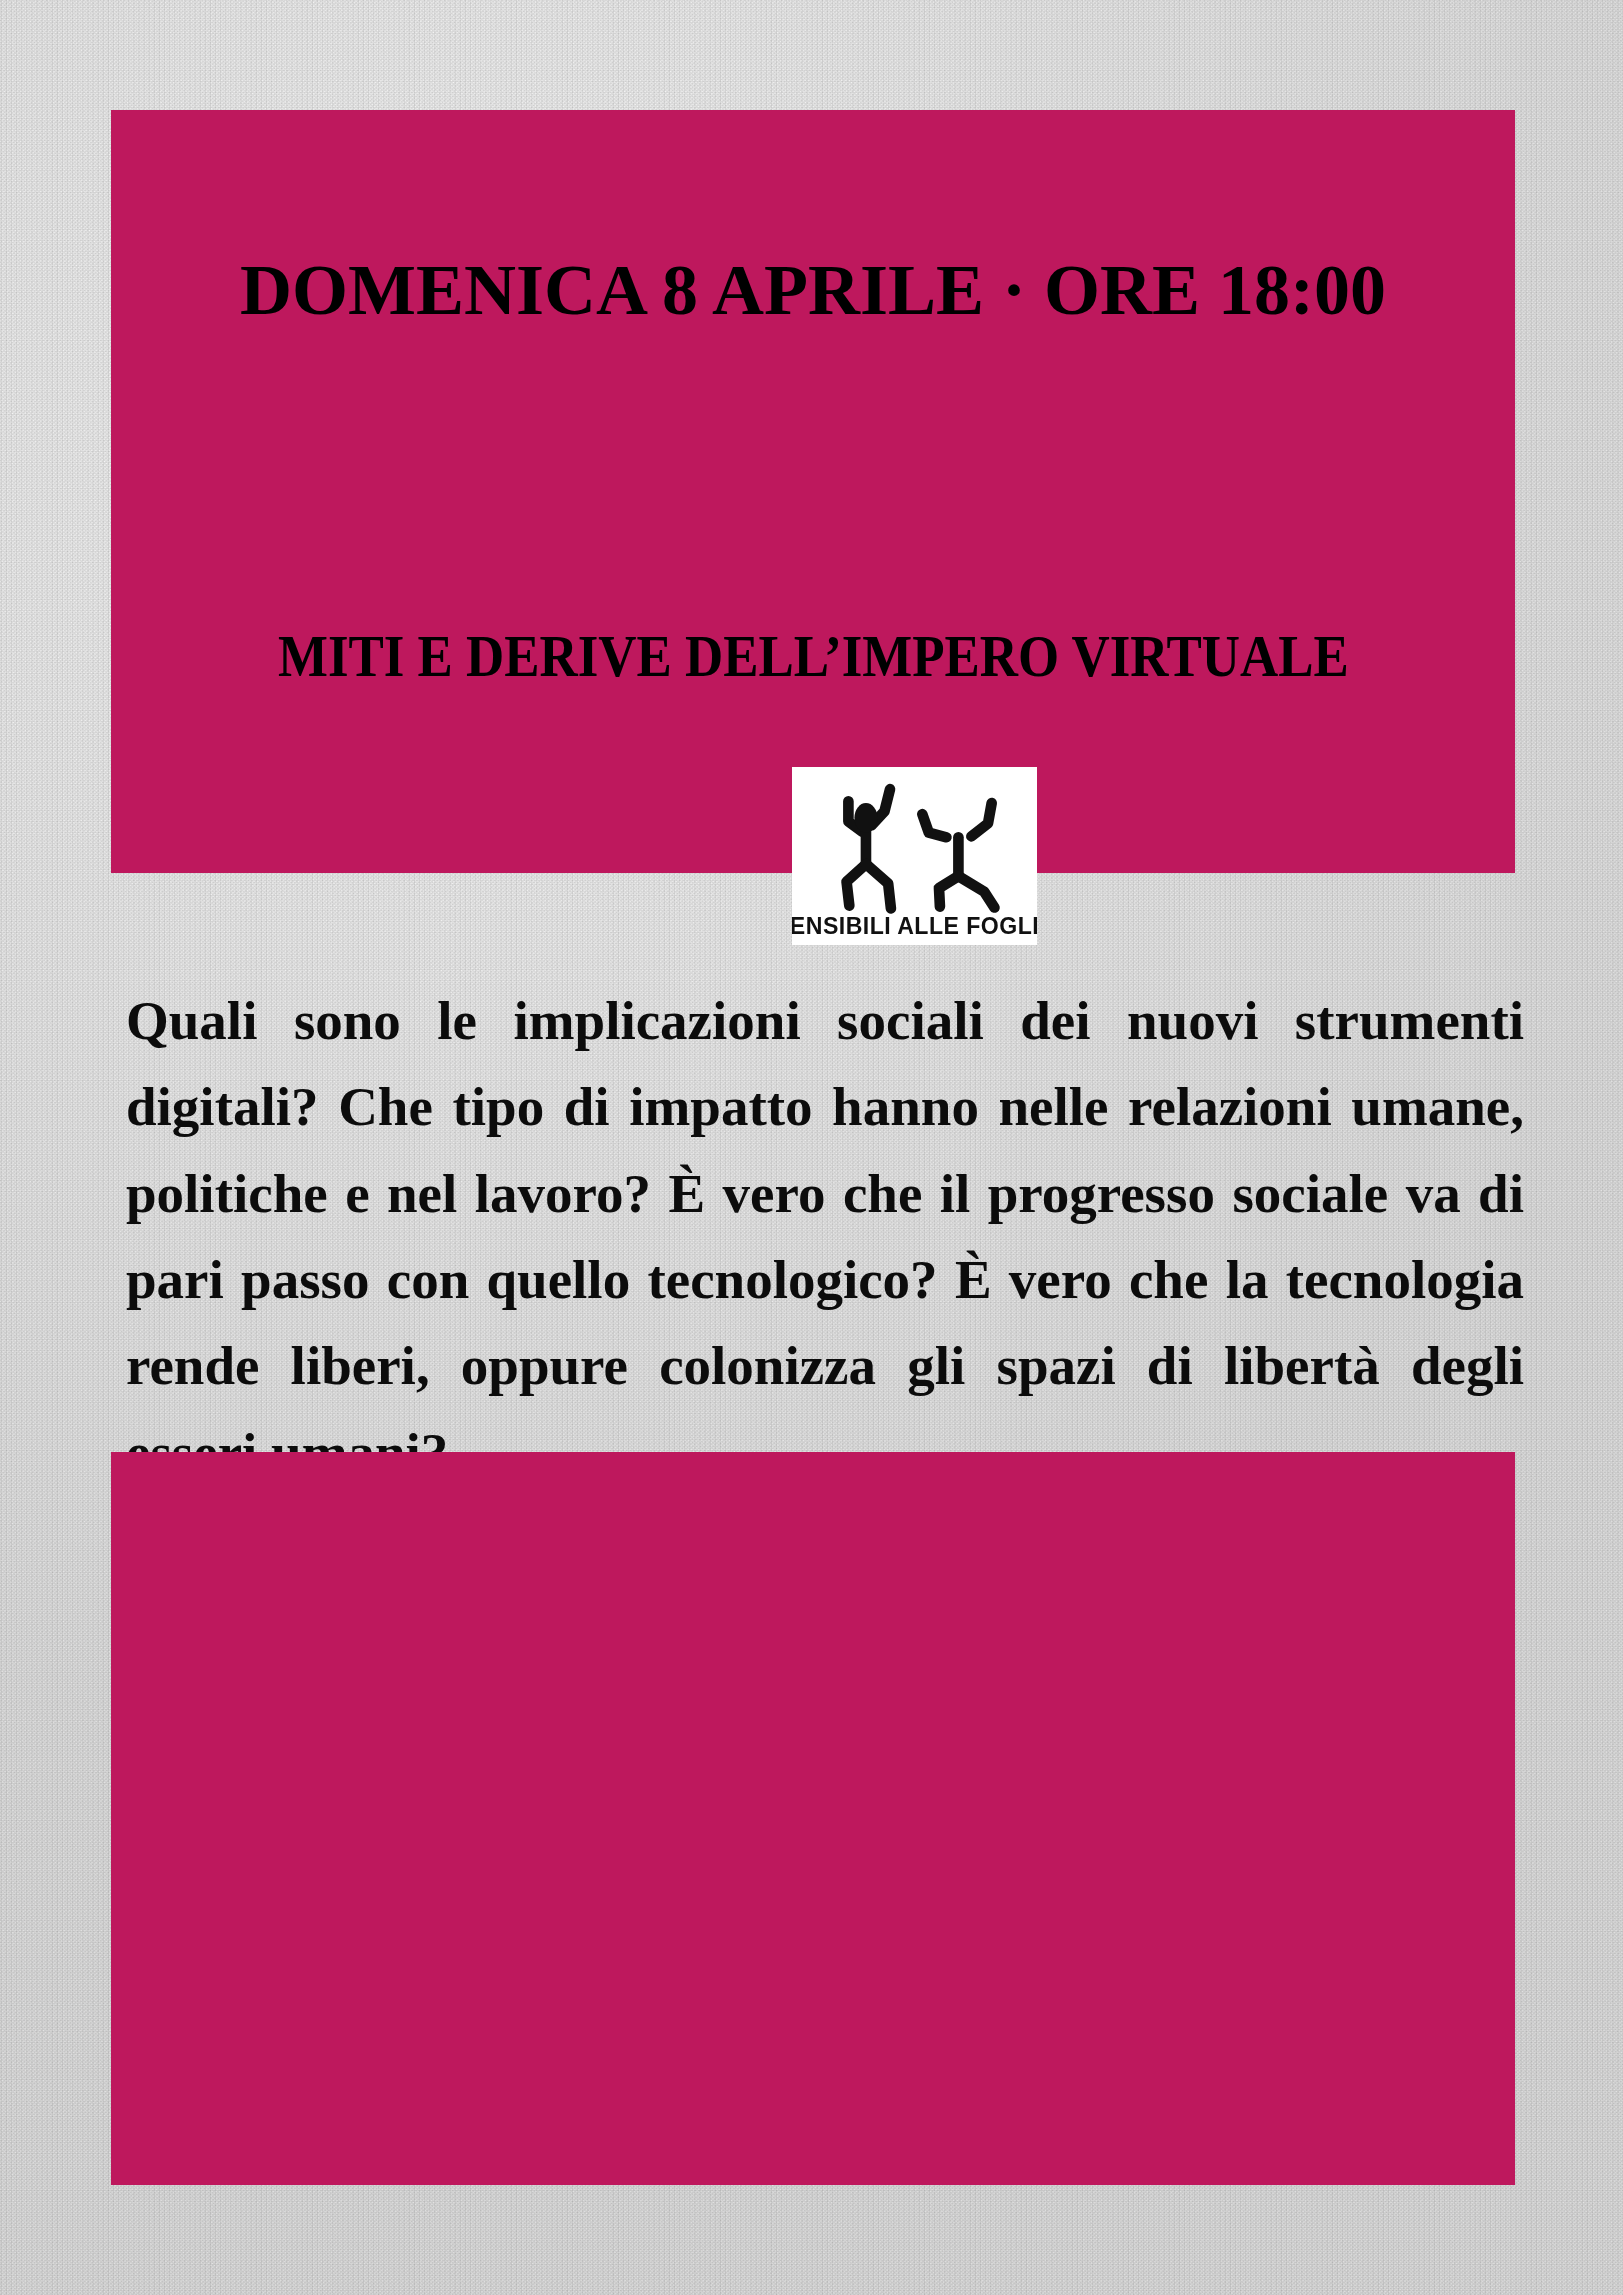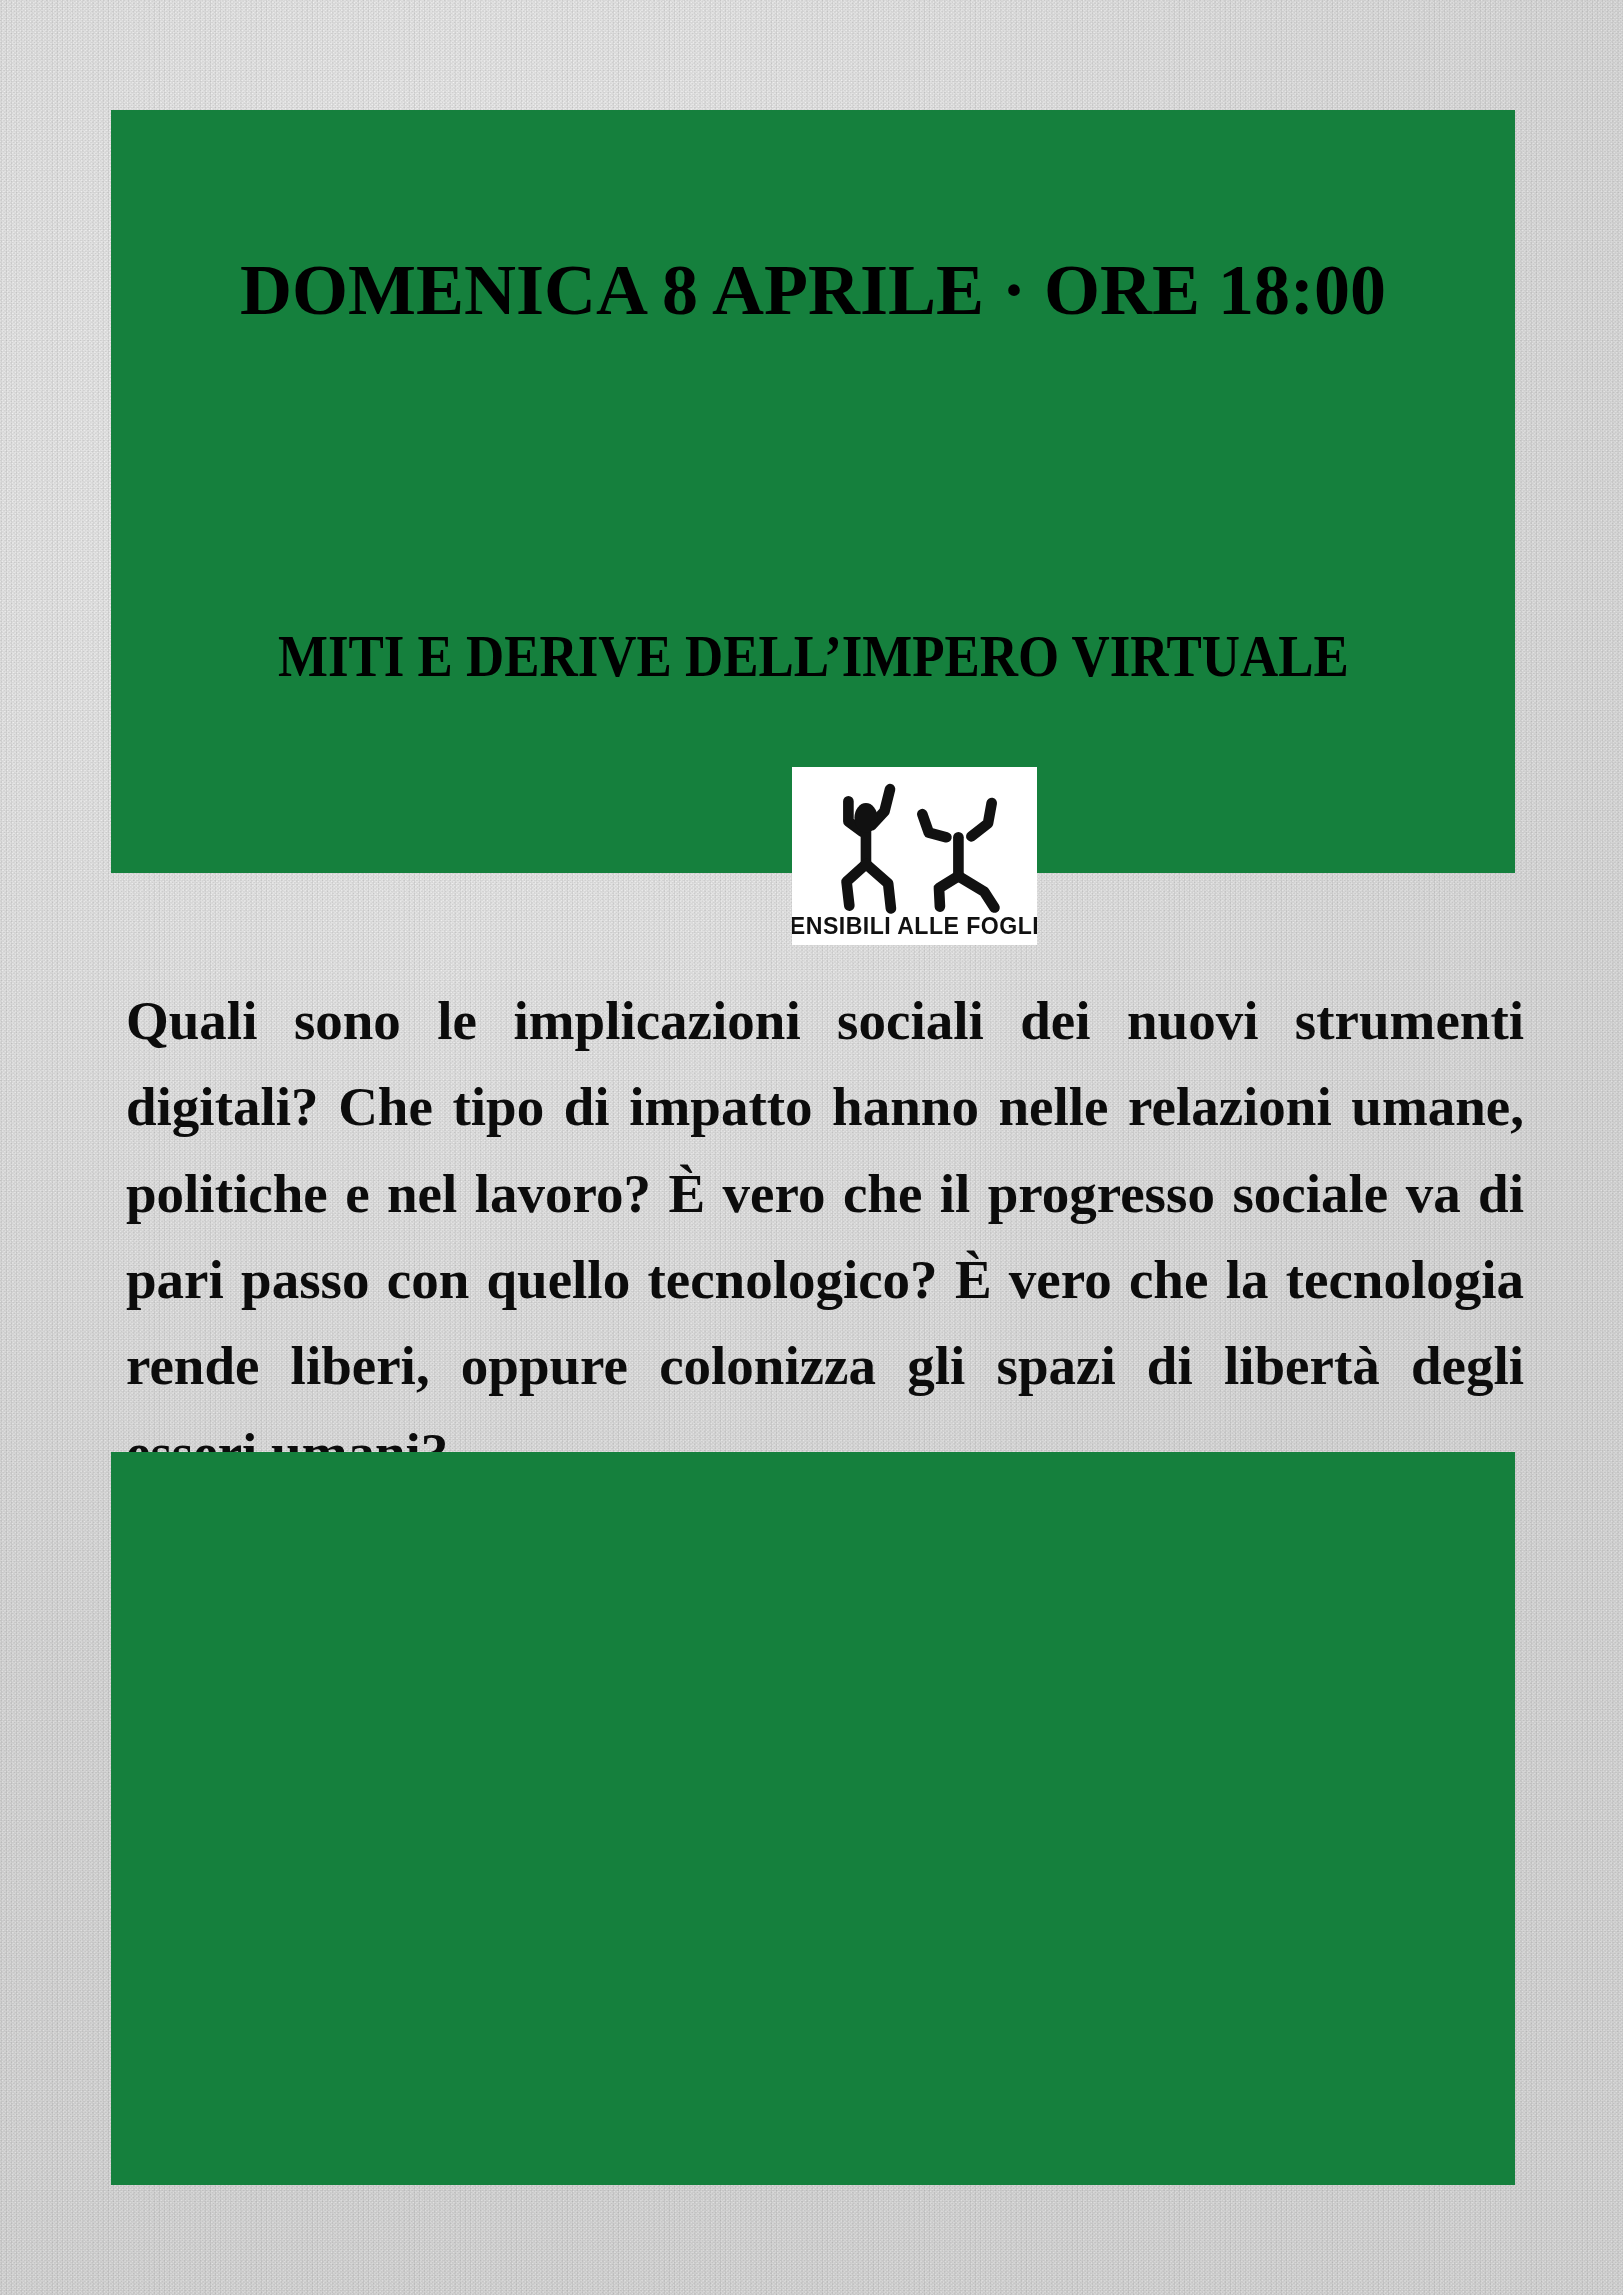--- a/index.html
+++ b/index.html
@@ -31,21 +31,21 @@
   }
 
   .poster {
     position: absolute;
     inset: 0;
   }
 
   
   .green-panel {
     position: absolute;
-    background: #15803d;
+    background: #be185d;
     box-sizing: border-box;
   }
   #panel-top    { left: 111px; top: 110px;  width: 1404px; height: 763px; }
   #panel-bottom { left: 111px; top: 1452px; width: 1404px; height: 733px; }
 
   
   .cond {
     font-family: "Liberation Serif", "DejaVu Serif", serif;
     font-weight: bold;
     transform-origin: center center;

